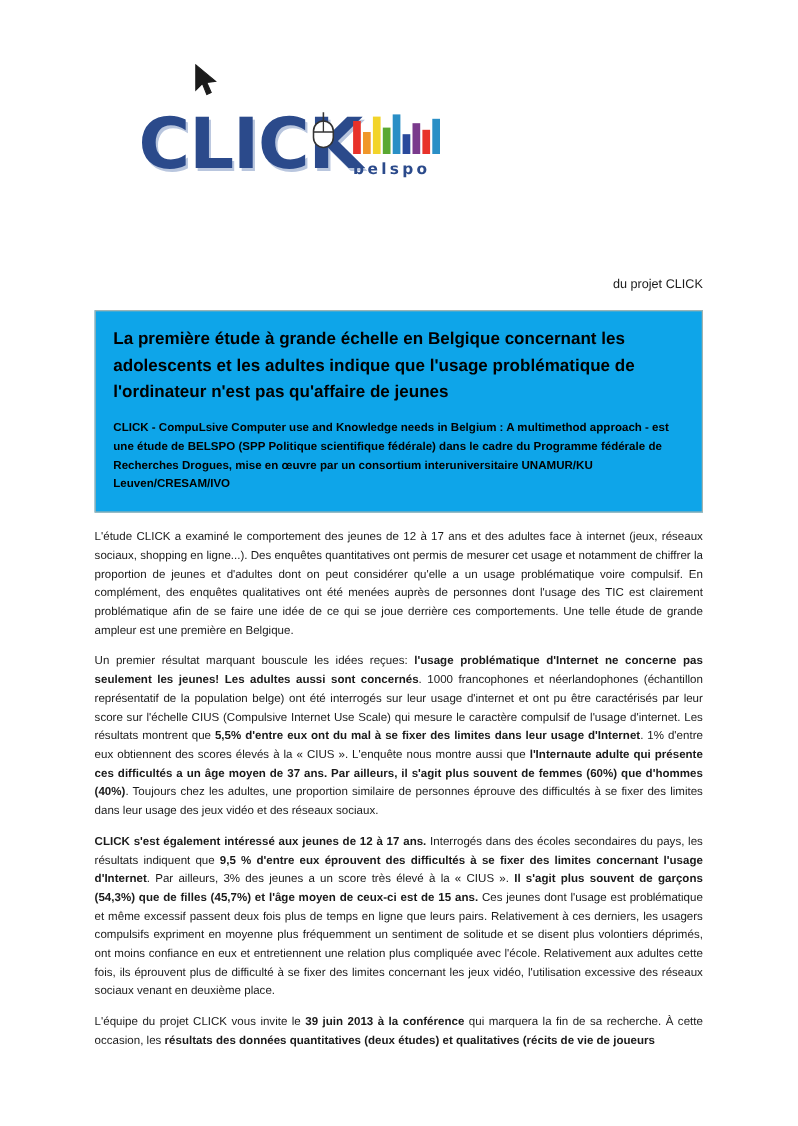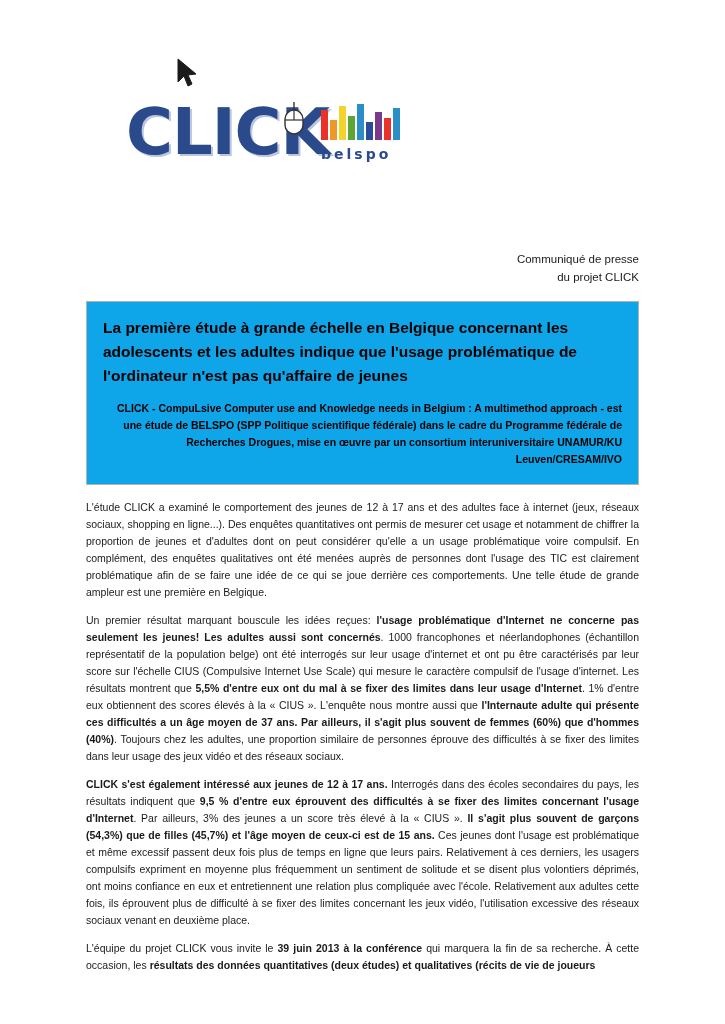--- a/index.html
+++ b/index.html
@@ -103,21 +103,20 @@
     font-weight: bold;
     line-height: 1.55;
     color: #000;
   }
   .title-box p {
     margin: 0 0 12px 0;
     font-size: 10.5px;
     font-weight: bold;
     line-height: 1.62;
     color: #000;
-    text-align: right;
   }
   .title-box p:last-child { margin-bottom: 0; }
 
   
   .body-text {
     margin: 14px 86px 0 86px;
     font-size: 10.5px;
     line-height: 1.62;
     text-align: justify;
   }
@@ -155,21 +154,20 @@
         <span style="height:18px;background:#2a4a9c"></span>
         <span style="height:28px;background:#7a3a8c"></span>
         <span style="height:22px;background:#e8322a"></span>
         <span style="height:32px;background:#2a8fc6"></span>
       </div>
       <div class="belspo-word">belspo</div>
     </div>
   </div>
 
   <div class="press-meta">
-    <div>Communiqué de presse</div>
     <div>du projet CLICK</div>
   </div>
 
   <div class="title-box">
     <h1>La première étude à grande échelle en Belgique concernant les adolescents et les adultes indique que l'usage problématique de l'ordinateur n'est pas qu'affaire de jeunes</h1>
     <p>CLICK -  CompuLsive Computer use and Knowledge needs in Belgium : A multimethod approach - est une étude de BELSPO (SPP Politique scientifique fédérale) dans le cadre du Programme fédérale de Recherches Drogues, mise en œuvre par un consortium interuniversitaire UNAMUR/KU Leuven/CRESAM/IVO</p>
   </div>
 
   <div class="body-text">
     <p>L'étude CLICK a examiné le comportement des jeunes de 12 à 17 ans et des adultes face à internet (jeux, réseaux sociaux, shopping en ligne...). Des enquêtes quantitatives ont permis de mesurer cet usage et notamment de chiffrer la proportion de jeunes et d'adultes dont on peut considérer qu'elle a un usage problématique voire compulsif. En complément, des enquêtes qualitatives ont été menées auprès de personnes dont l'usage des TIC est clairement problématique afin de se faire une idée de ce qui se joue derrière ces comportements. Une telle étude de grande ampleur est une première en Belgique.</p>

